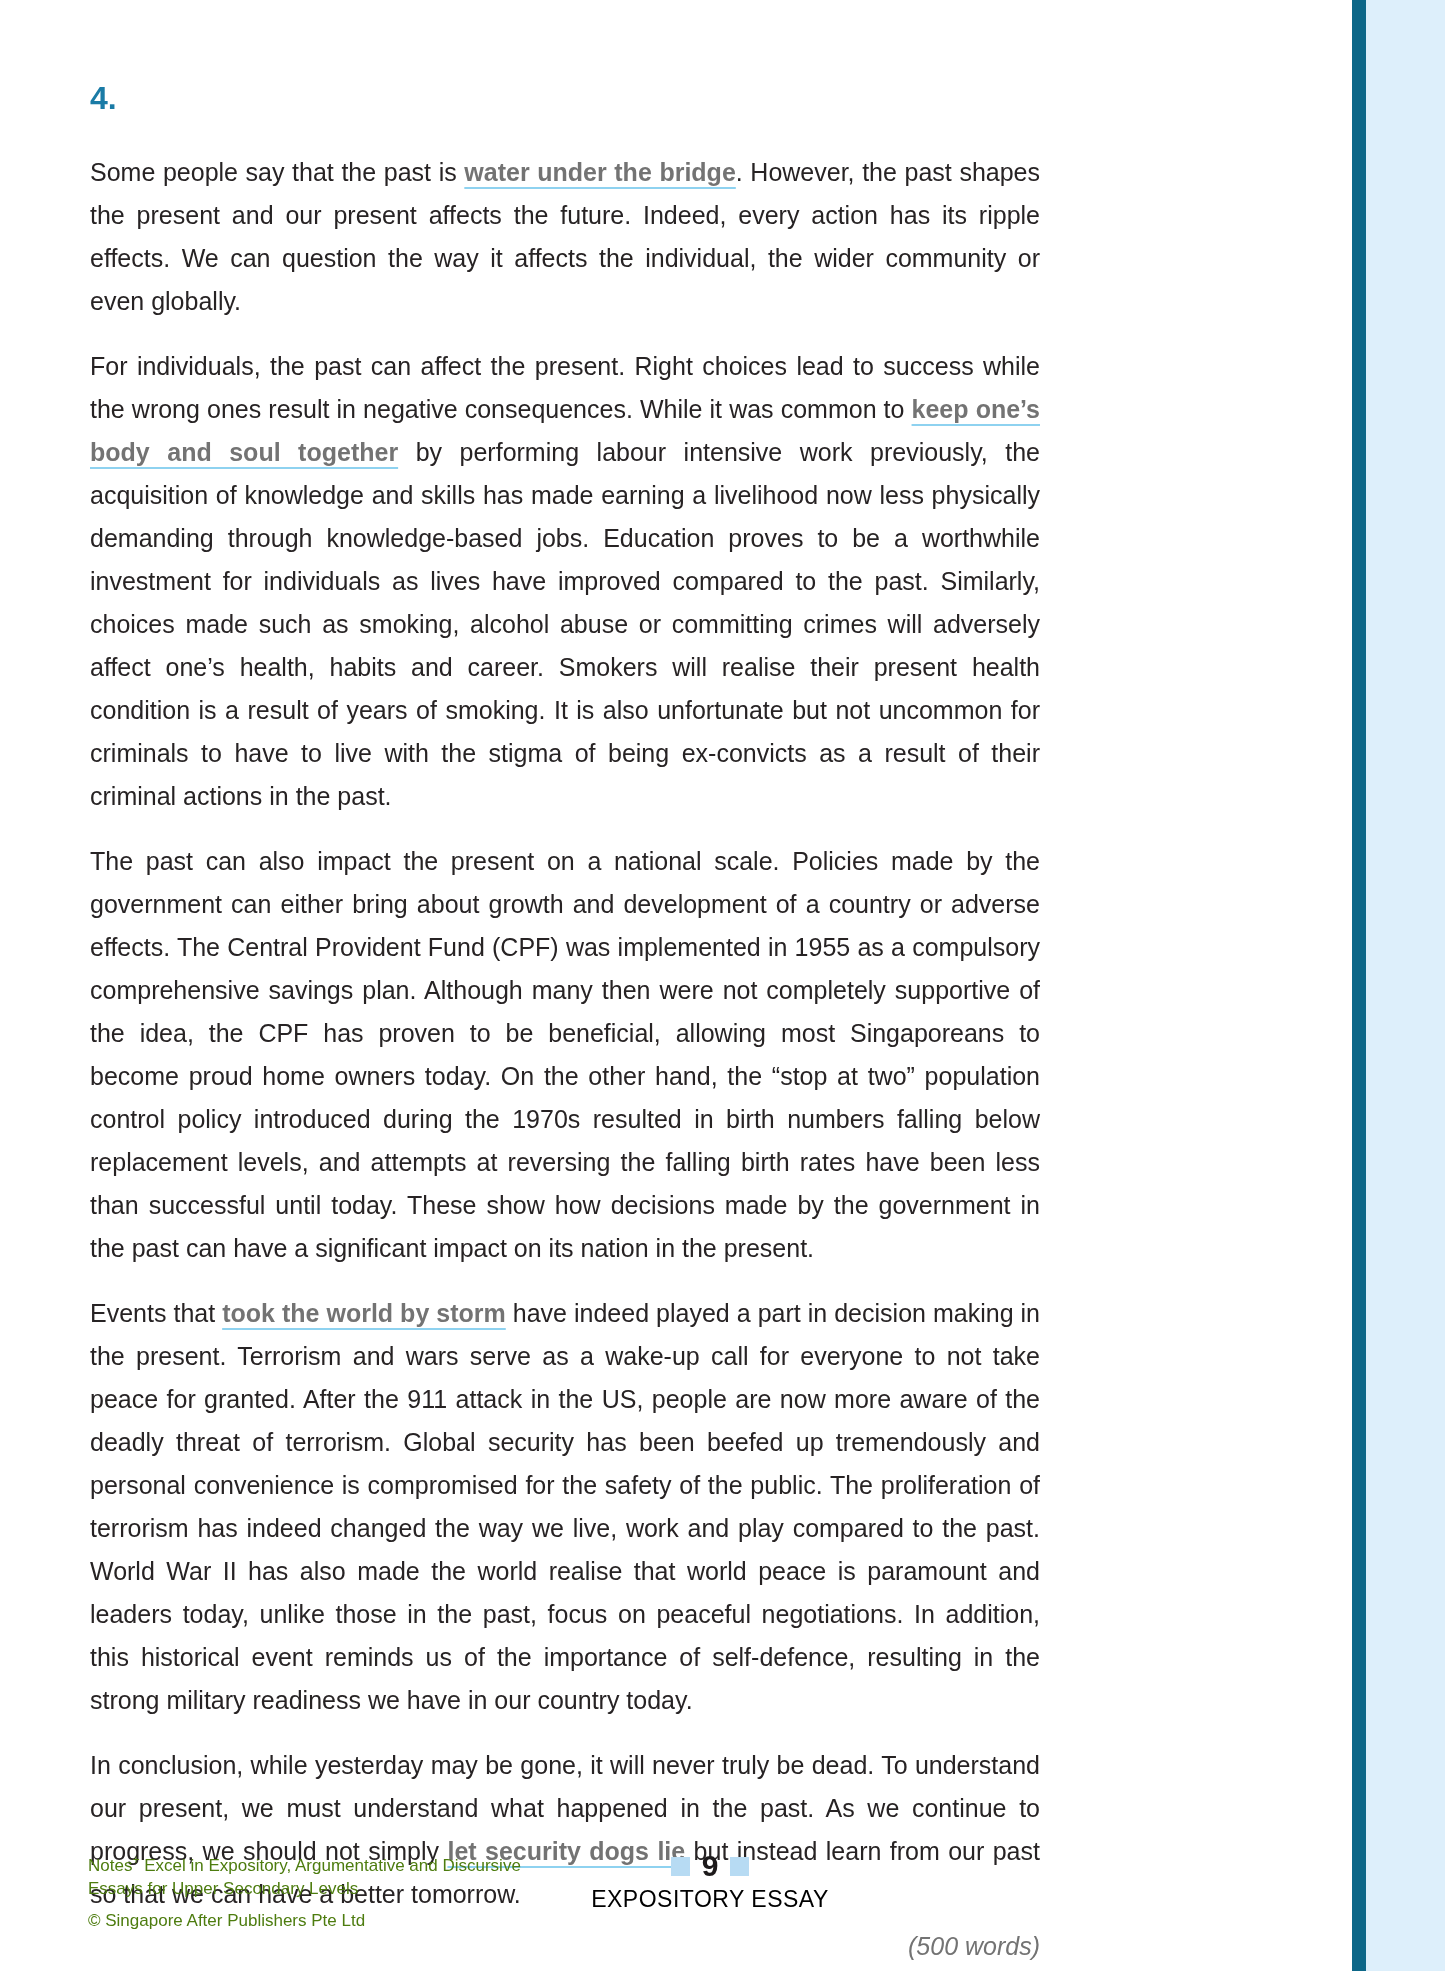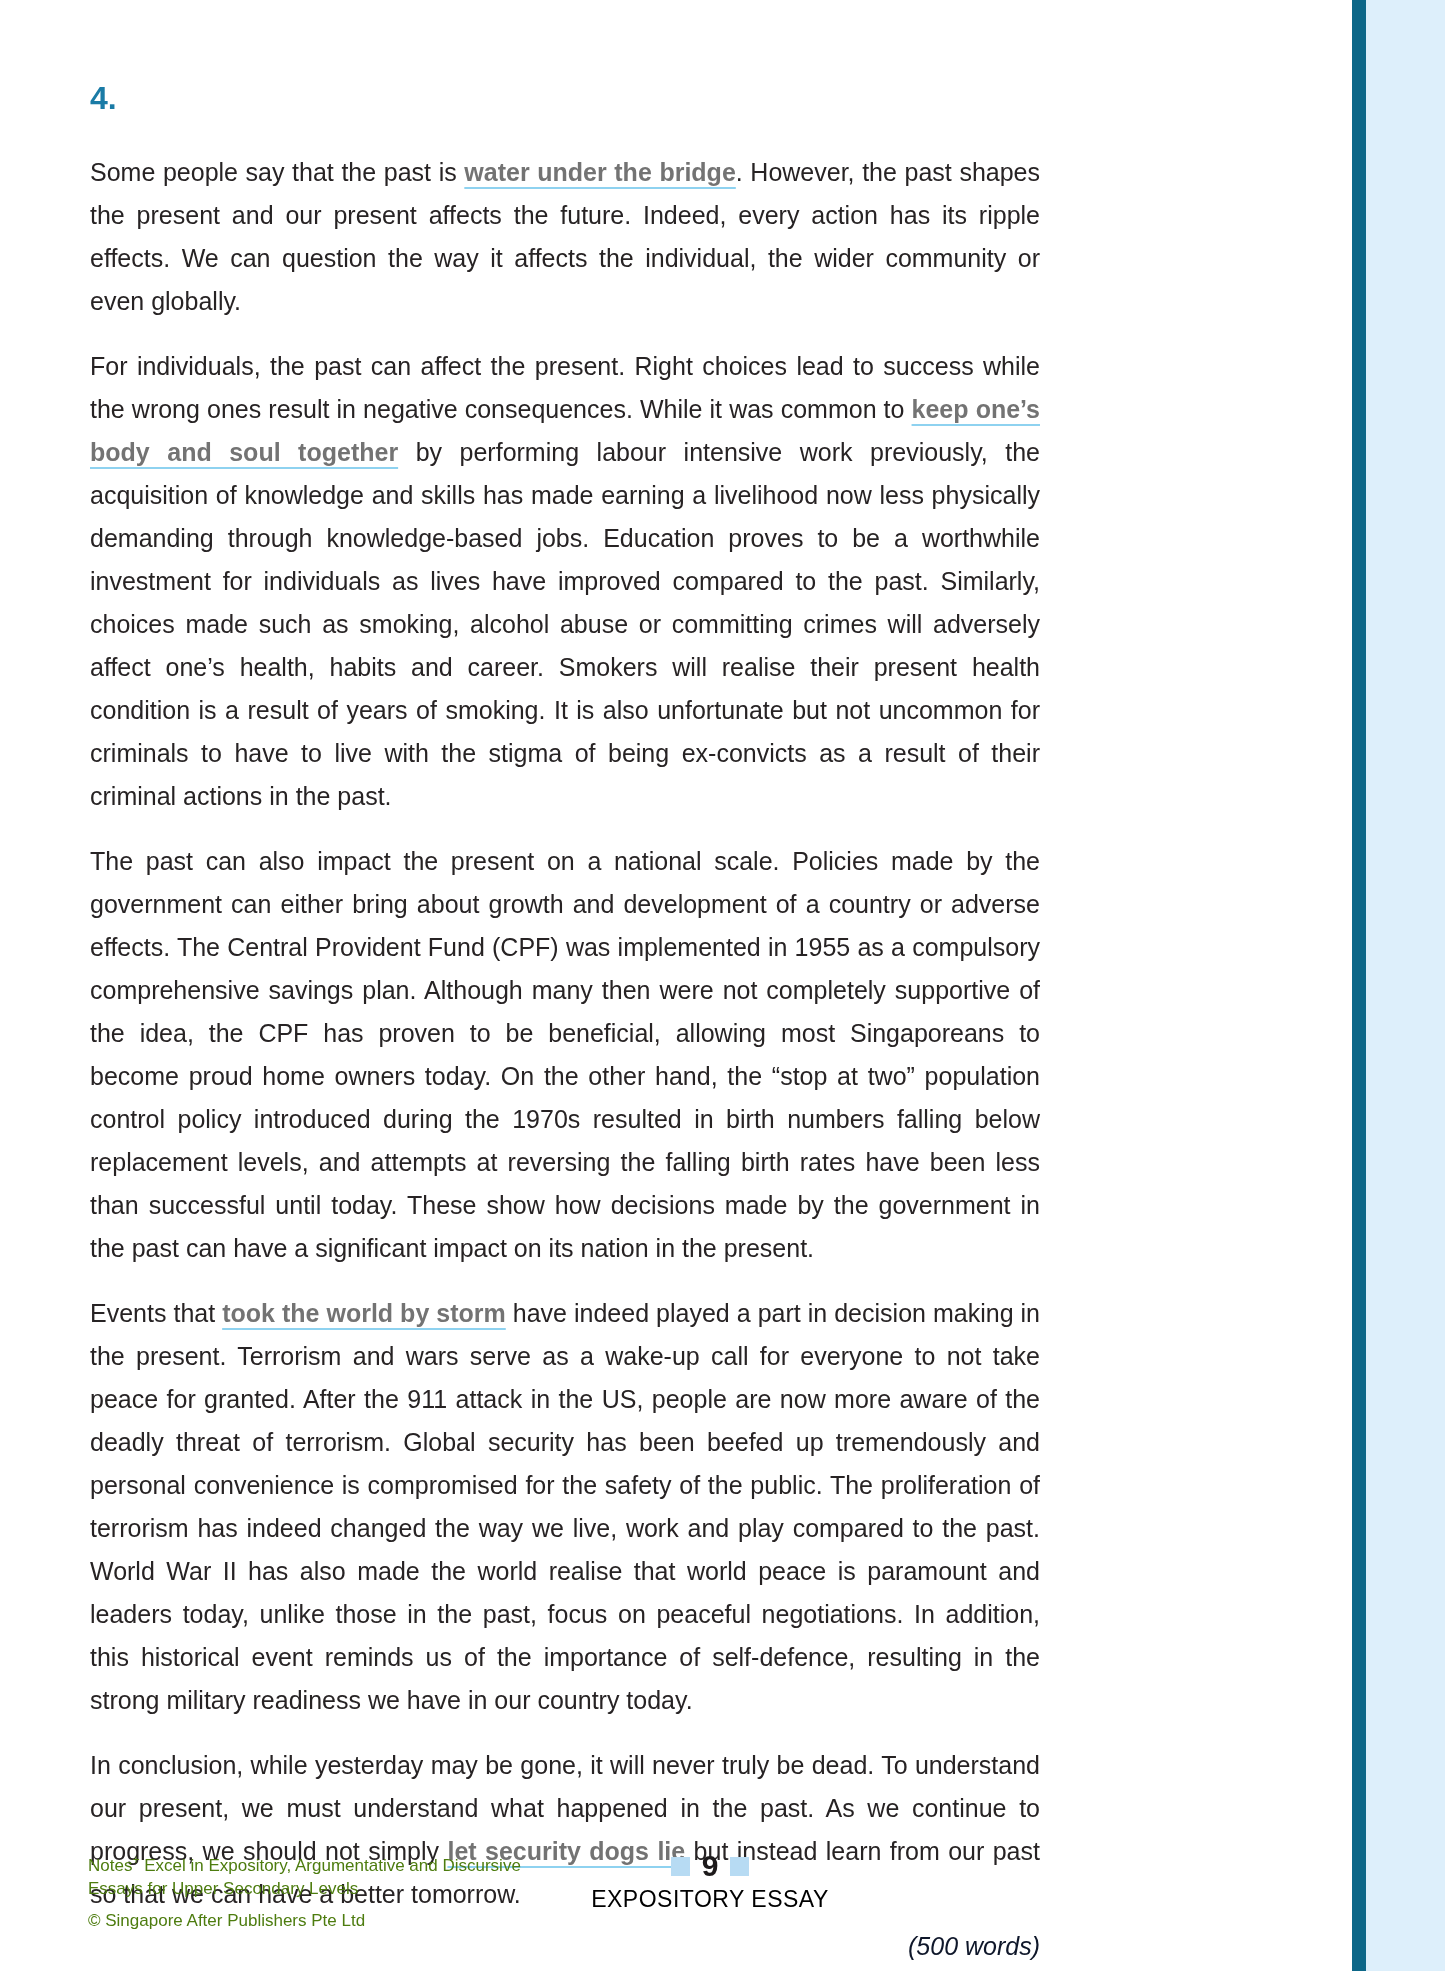--- a/index.html
+++ b/index.html
@@ -18,21 +18,21 @@
 
   .body-par { font-size:25px; line-height:43px; text-align:justify; margin:0 0 22px 0; }
   .body-par:last-of-type { margin-bottom:0; }
 
   .idiom {
     color:#737373; font-weight:bold; text-decoration:underline;
     text-decoration-color:#8ed2f0; text-decoration-thickness:2px; text-underline-offset:6px;
     cursor:pointer;
   }
 
-  .wordcount { margin-top:16px; text-align:right; font-style:italic; font-size:25px; color:#0f172a; }
+  .wordcount { margin-top:16px; text-align:right; font-style:italic; font-size:25px; color:#737373; }
 
   .pub-info { position:absolute; left:88px; top:1849px; font-size:17px; line-height:23px; color:#4d7c0f; }
   .pub-info sup { font-size:12px; }
   .copyright { margin-top:9px; }
 
   .page-center { position:absolute; left:560px; top:1851px; width:300px; text-align:center; }
   .orn-row { display:flex; justify-content:center; align-items:center; gap:12px; }
   .orn-sq { width:19px; height:19px; background:#b7dbf3; }
   .page-num { font-size:30px; font-weight:bold; color:#1d1a1b; line-height:1; }
   .section-label { margin-top:5px; font-size:23px; letter-spacing:0.5px; color:#000000; }

